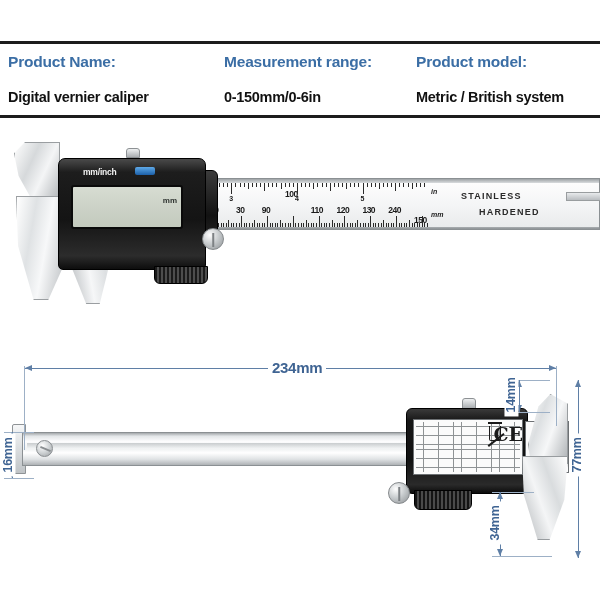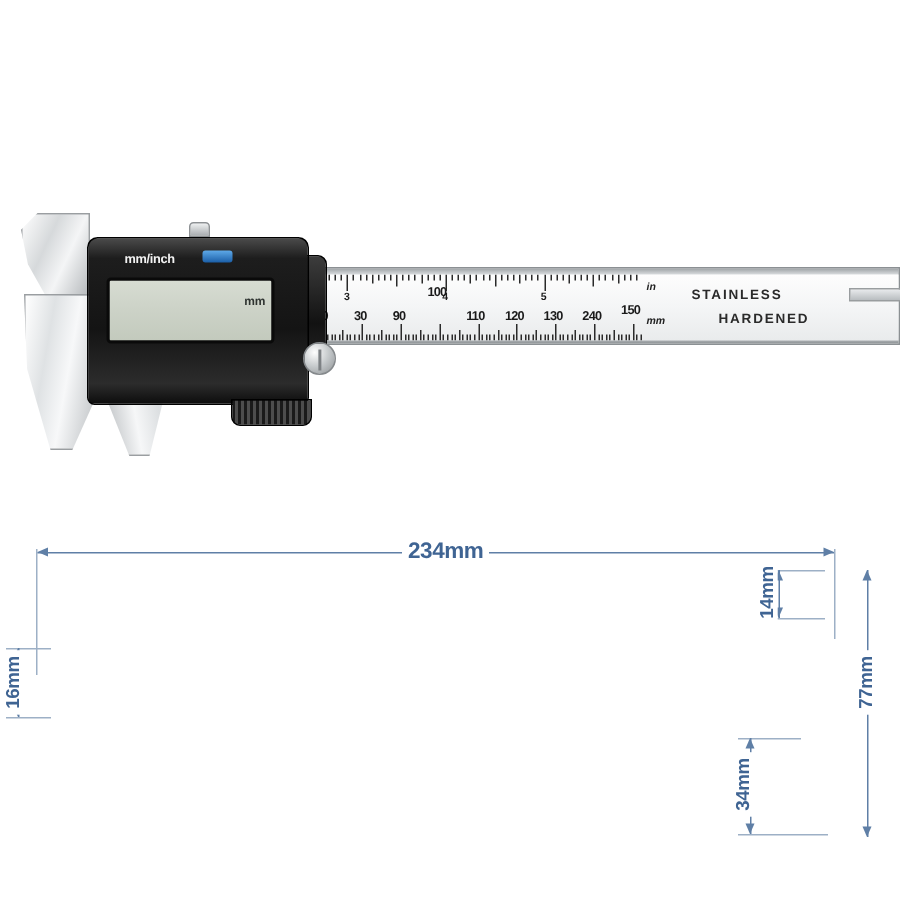--- a/index.html
+++ b/index.html
@@ -263,20 +263,32 @@
   .arr-left  { border-top: 3.5px solid transparent; border-bottom: 3.5px solid transparent; border-right: 7px solid #5f7fa6; }
   .arr-right { border-top: 3.5px solid transparent; border-bottom: 3.5px solid transparent; border-left: 7px solid #5f7fa6; }
   .arr-up    { border-left: 3.5px solid transparent; border-right: 3.5px solid transparent; border-bottom: 7px solid #5f7fa6; }
   .arr-down  { border-left: 3.5px solid transparent; border-right: 3.5px solid transparent; border-top: 7px solid #5f7fa6; }
 </style>
 </head>
 <body>
 
 <div id="root">
 
+  <div class="spec-table">
+    <div class="spec-row">
+      <div class="spec-col c1 spec-head">Product Name:</div>
+      <div class="spec-col c2 spec-head">Measurement range:</div>
+      <div class="spec-col c3 spec-head">Product model:</div>
+    </div>
+    <div class="spec-row">
+      <div class="spec-col c1 spec-val">Digital vernier caliper</div>
+      <div class="spec-col c2 spec-val">0-150mm/0-6in</div>
+      <div class="spec-col c3 spec-val">Metric / British system</div>
+    </div>
+  </div>
 
   <div class="photo" id="caliper-top">
 
     <div class="beam">
       <div class="scale-face" id="scale-face">
         <div class="unit-lab" style="left:228px; top:5px;">in</div>
         <div class="unit-lab" style="left:228px; top:28px;">mm</div>
         <div class="brandtxt" style="left:258px; top:8px;">STAINLESS</div>
         <div class="brandtxt" style="left:276px; top:24px;">HARDENED</div>
       <div class="tick tick-mm-bot" style="left: 2px; height: 4px;"></div>
@@ -367,21 +379,21 @@
           <div class="tick tick-mm-bot" style="left: 221.4px; height: 4px;"></div>
           <div class="tick tick-mm-bot" style="left: 224px; height: 4px;"></div>
           <div class="num num-mm" style="left: 7.12558px; bottom: 12px;">70</div>
           <div class="num num-mm" style="left: 32.9395px; bottom: 12px;">30</div>
           <div class="num num-mm" style="left: 58.7535px; bottom: 12px;">90</div>
           <div class="num num-mm" style="left: 81.9674px; bottom: 28px;">100</div>
           <div class="num num-mm" style="left: 107.781px; bottom: 12px;">110</div>
           <div class="num num-mm" style="left: 133.595px; bottom: 12px;">120</div>
           <div class="num num-mm" style="left: 159.409px; bottom: 12px;">130</div>
           <div class="num num-mm" style="left: 185.223px; bottom: 12px;">240</div>
-          <div class="num num-mm" style="left: 211.037px; bottom: 16px;">150</div>
+          <div class="num num-mm" style="left: 211.037px; bottom: 2px;">150</div>
           <div class="tick tick-in-top" style="left: 3.7px; height: 4px;"></div>
           <div class="tick tick-in-top" style="left: 7.8px; height: 4px;"></div>
           <div class="tick tick-in-top" style="left: 11.9px; height: 6px;"></div>
           <div class="tick tick-in-top" style="left: 16px; height: 4px;"></div>
           <div class="tick tick-in-top" style="left: 20.1px; height: 4px;"></div>
           <div class="tick tick-in-top" style="left: 24.2px; height: 4px;"></div>
           <div class="tick tick-in-top" style="left: 28.3px; height: 11px;"></div>
           <div class="tick tick-in-top" style="left: 32.4px; height: 4px;"></div>
           <div class="tick tick-in-top" style="left: 36.5px; height: 4px;"></div>
           <div class="tick tick-in-top" style="left: 40.6px; height: 4px;"></div>
@@ -448,20 +460,42 @@
 
       <div class="lcd">
         <span class="lcd-unit">mm</span>
       </div>
 
     </div>
     <div class="thumbwheel"></div>
     <div class="lockscrew" style="left:196px; top:88px;"></div>
   </div>
 
+  <div class="photo" id="caliper-bot">
+    <div class="endcap2"></div>
+    <div class="beam2">
+      <div class="beam2-groove"></div>
+    </div>
+    <div class="screw2"></div>
+
+    <div class="topscrew2"></div>
+    <div class="carriage">
+      <div class="sticker">
+        <div class="sticker-grid"></div>
+      </div>
+      <div class="sticker-right"></div>
+      <div class="wee-bin"></div>
+      <div class="ce-mark">CE</div>
+    </div>
+    <div class="thumbwheel2"></div>
+    <div class="lockscrew" style="left:366px; top:92px;"></div>
+
+    <div class="jaw2-upper"></div>
+    <div class="jaw2-lower"></div>
+  </div>
 
   <div class="ext-line dim-v" style="left:24px;  top:366px; height:84px;"></div>
   <div class="ext-line dim-v" style="left:556px; top:366px; height:60px;"></div>
   <div class="dim-line dim-h" style="left:25px; top:368px; width:531px;"></div>
   <div class="arrow arr-left" style="left:25px;  top:365px;"></div>
   <div class="arrow arr-right" style="left:549px; top:365px;"></div>
   <div class="dim-label" style="left:268px; top:359px;">234mm</div>
 
   <div class="ext-line dim-h" style="left:4px; top:432px; width:30px;"></div>
   <div class="ext-line dim-h" style="left:4px; top:478px; width:30px;"></div>

